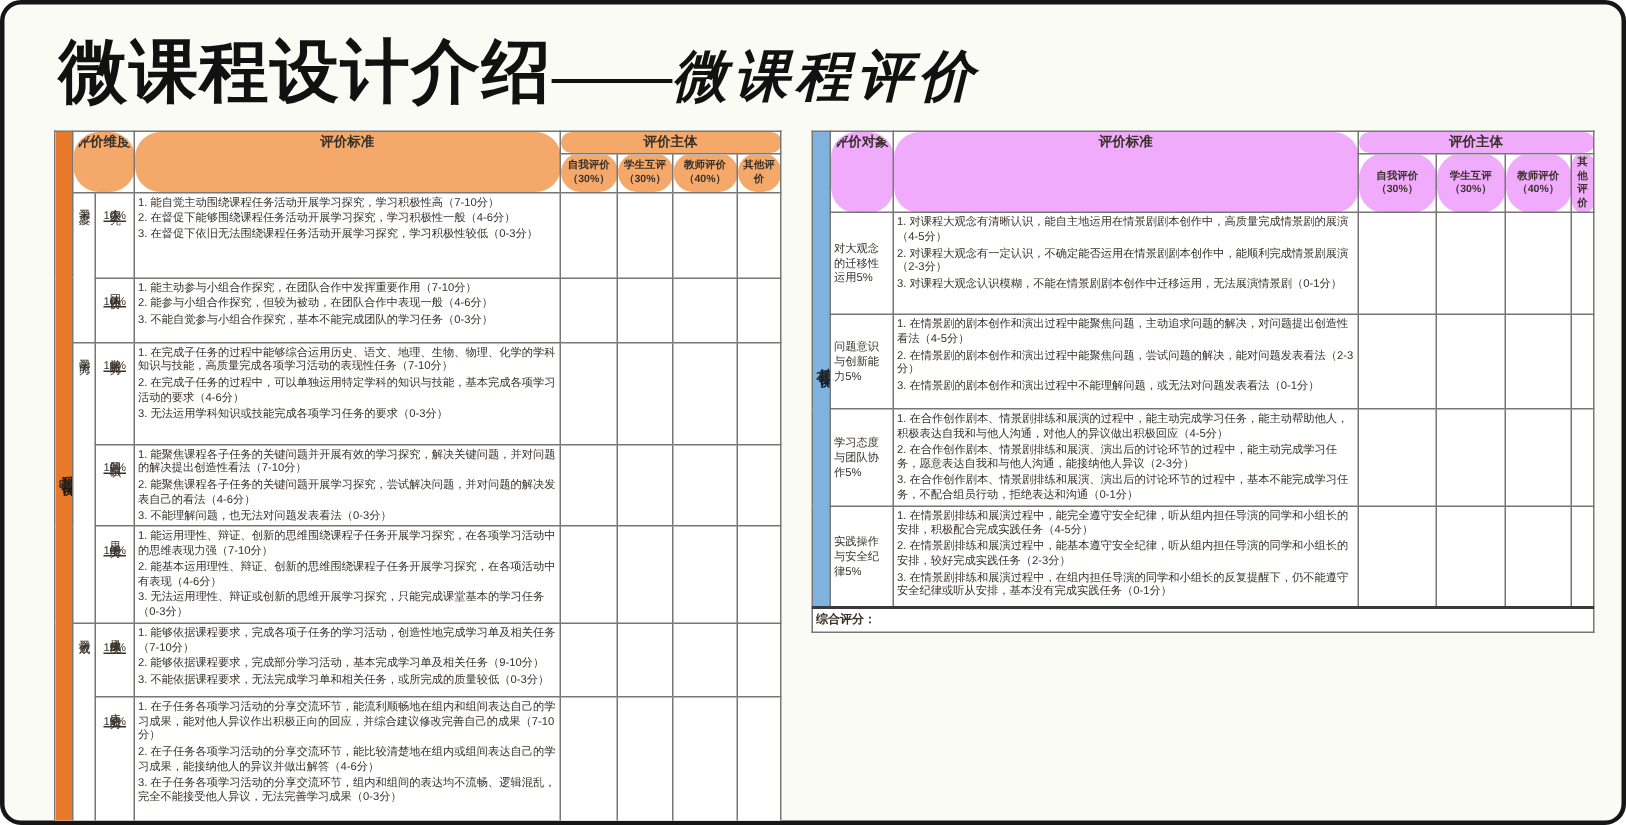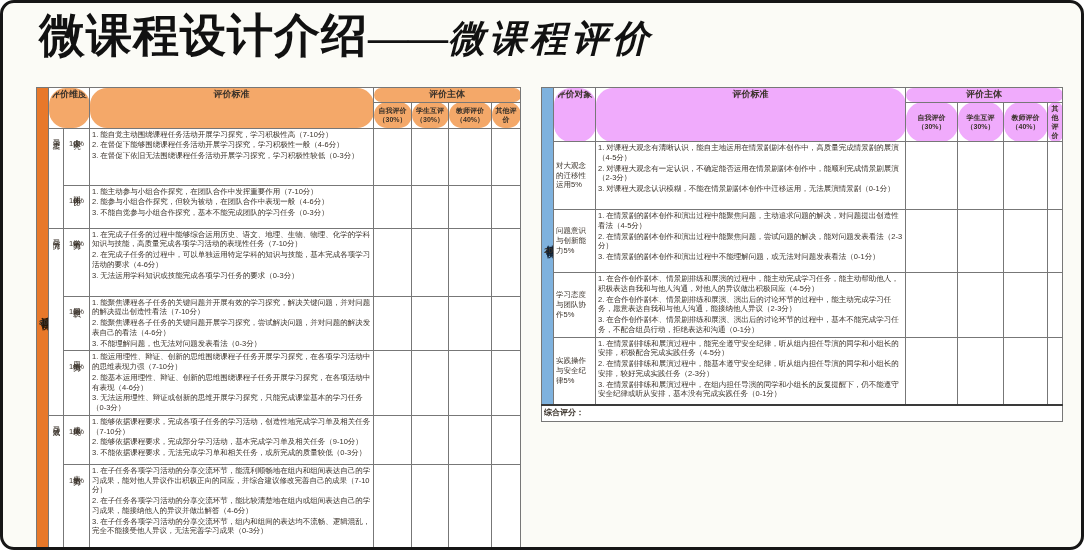--- a/index.html
+++ b/index.html
@@ -1,32 +1,32 @@
 <!DOCTYPE html>
 <html><head>
 <meta charset="utf-8">
 <style>
   html,body{margin:0;padding:0;background:#ffffff;font-family:"Liberation Sans",sans-serif;}
   .slide{position:relative;width:1084px;height:550px;background:#fbfbf6;border:3px solid #161616;
          border-radius:14px;box-sizing:border-box;overflow:hidden;}
   
-  .titlebar{position:absolute;left:36px;top:2px;white-space:nowrap;}
+  .titlebar{position:absolute;left:36px;top:14px;white-space:nowrap;}
   .title-main{font-family:"Liberation Serif",serif;font-weight:bold;font-size:46px;color:#111;letter-spacing:1px;}
   .title-dash{font-family:"Liberation Serif",serif;font-weight:bold;font-size:40px;color:#111;}
   .title-sub{font-family:"Liberation Serif",serif;font-weight:bold;font-style:italic;font-size:37px;color:#111;letter-spacing:4px;}
   
   table.rubric{border-collapse:collapse;table-layout:fixed;background:#fff;}
   table.rubric td,table.rubric th{border:1px solid #777;padding:1px 2px;vertical-align:top;
        font-size:7.5px;line-height:1.3;color:#3a322a;box-sizing:border-box;overflow:hidden;}
   table.rubric{border:1.5px solid #333;}
   th{font-weight:bold;color:#1e1a15;text-align:center;vertical-align:middle;border-radius:17px;}
   .crit-line{margin:0 0 1px 0;}
   
   .vtext{writing-mode:vertical-rl;text-orientation:upright;margin:0 auto;letter-spacing:1px;}
-  .vcell{text-align:center;vertical-align:middle;}
+  .vcell{text-align:center;vertical-align:middle;text-decoration:underline;}
   .weight{display:block;text-align:center;letter-spacing:0;}
   
   .lt{position:absolute;left:33px;top:84px;width:484px;}
   .lt .strip{background:#e8782a;vertical-align:middle;text-align:center;}
   .lt .strip .vtext{font-weight:bold;font-size:9px;color:#26190c;}
   .lt th{background:#f4a869;}
   .lt th.main-h{font-size:9px;}
   .lt th.sub-h{font-size:7px;font-weight:bold;vertical-align:middle;}
   .lt tr.hr1{height:13px;} .lt tr.hr2{height:26px;}
   .lt tr.r0{height:57px;} .lt tr.r1{height:43px;} .lt tr.r2{height:68px;}

